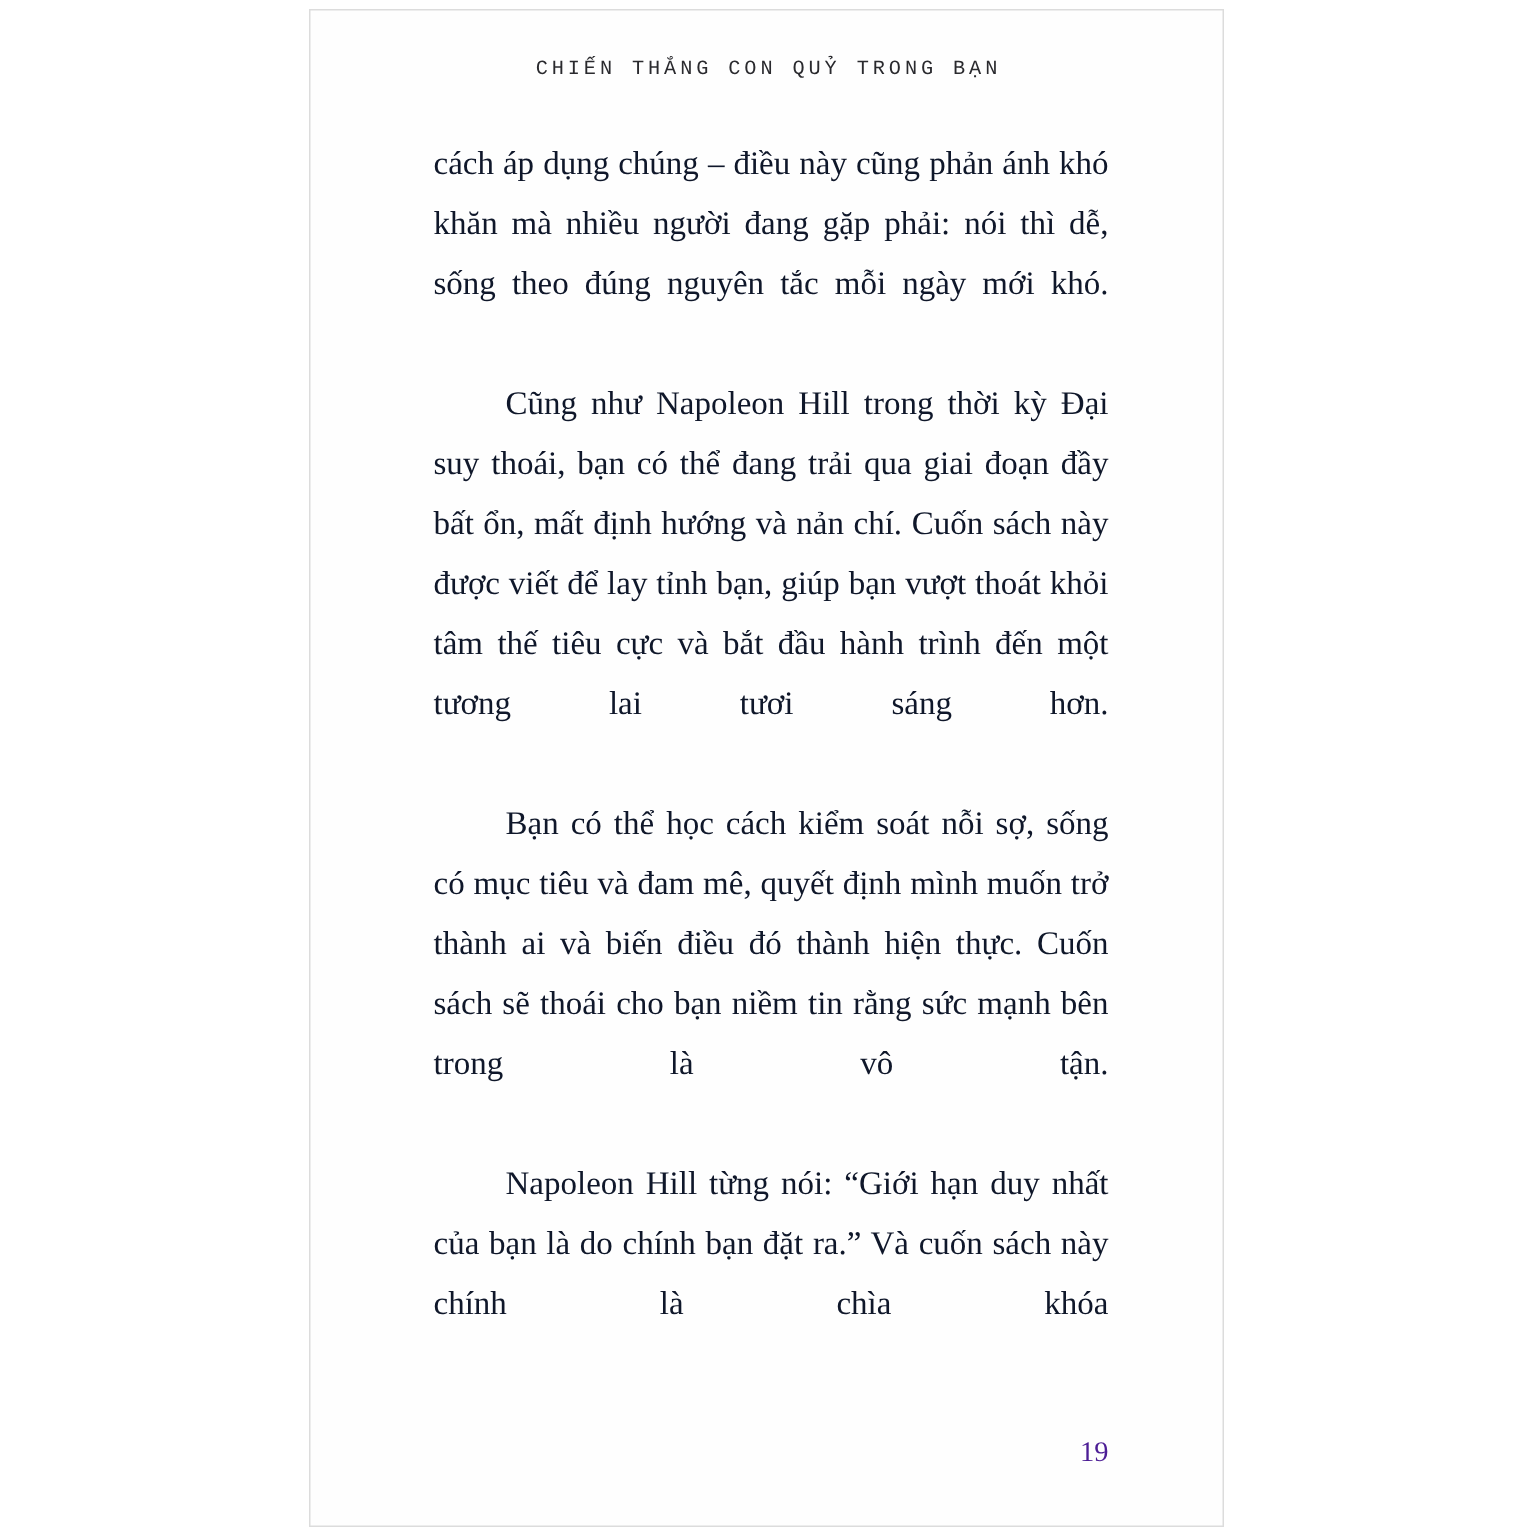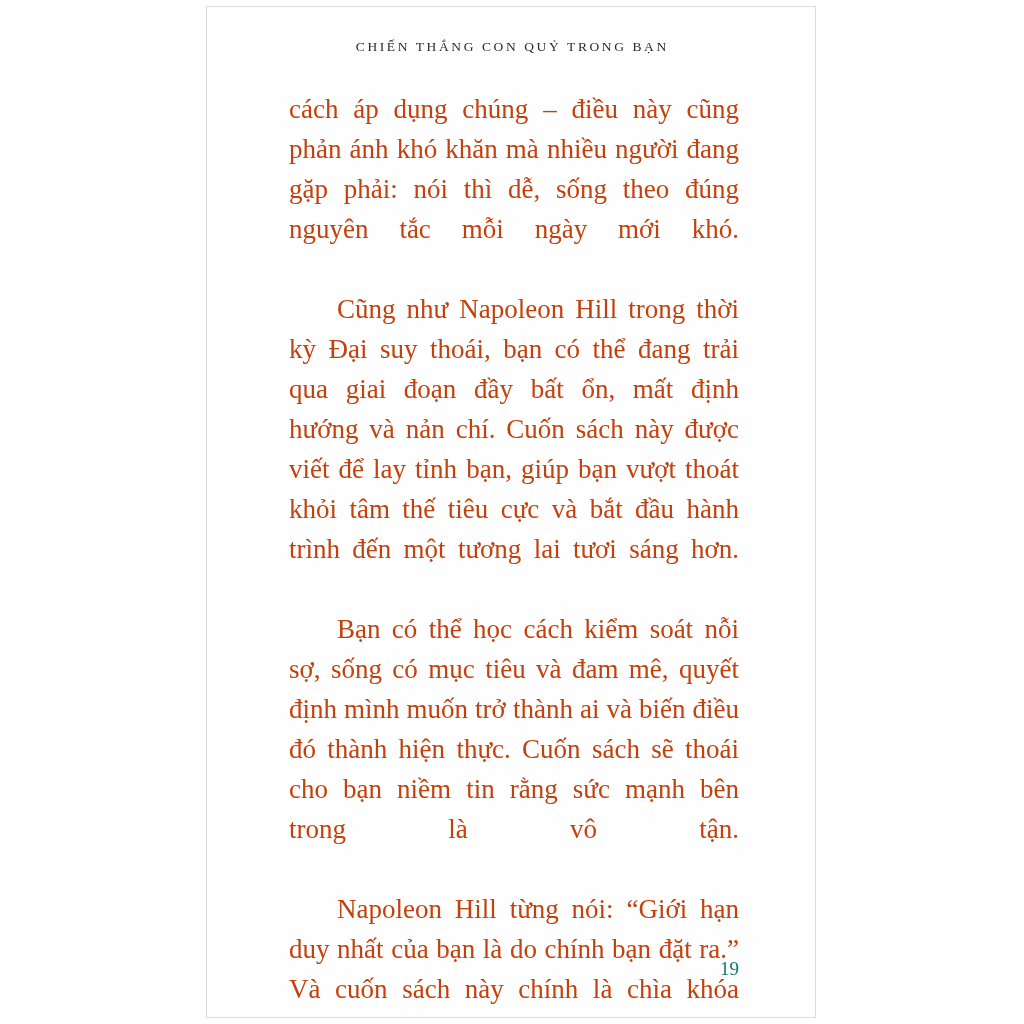--- a/index.html
+++ b/index.html
@@ -36,44 +36,44 @@
     box-sizing: border-box;
   }
 
   
   .running-head {
     position: absolute;
     left: 0;
     top: 31px;
     width: 100%;
     text-align: center;
-    font-family: Liberation Serif, serif;
+    font-family: Liberation Mono, monospace;
     font-size: 13.5px;
     line-height: 18px;
     letter-spacing: 2.6px;
     text-indent: 2.6px;
     color: #2a2a2e;
     font-variant: small-caps;
     text-transform: uppercase;
     white-space: nowrap;
   }
 
   
   .text-column {
     position: absolute;
     left: 82px;
     top: 82px;
     width: 450px;
   }
 
   .paragraph {
     margin: 0;
-    font-size: 27px;
+    font-size: 22px;
     line-height: 40px;
-    color: #c2410c;
+    color: #0f172a;
     text-align: justify;
     text-justify: inter-word;
     text-indent: 48px;
     word-spacing: 0.2px;
     -webkit-font-smoothing: antialiased;
   }
 
   .paragraph.first {
     text-indent: 0;
   }
@@ -87,21 +87,21 @@
 
   
   .folio {
     position: absolute;
     left: 82px;
     top: 950px;
     width: 450px;
     text-align: right;
     font-size: 19px;
     line-height: 24px;
-    color: #0f766e;
+    color: #4c1d95;
   }
 </style>
 </head>
 <body>
 
 <div class="canvas">
 
   <div class="book-page">
 
     <div class="running-head">Chiến thắng con quỷ trong bạn</div>

